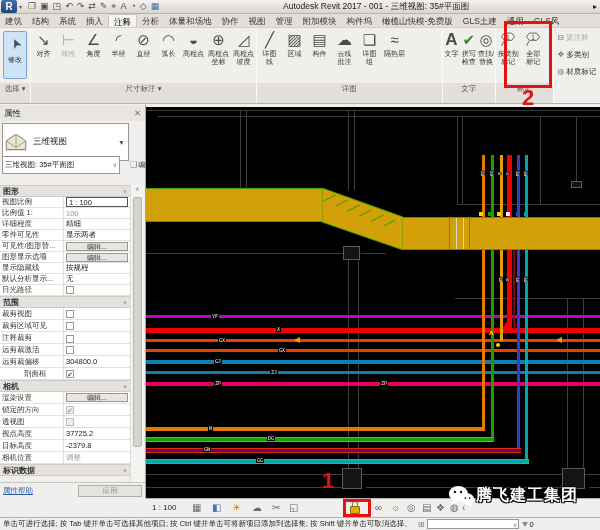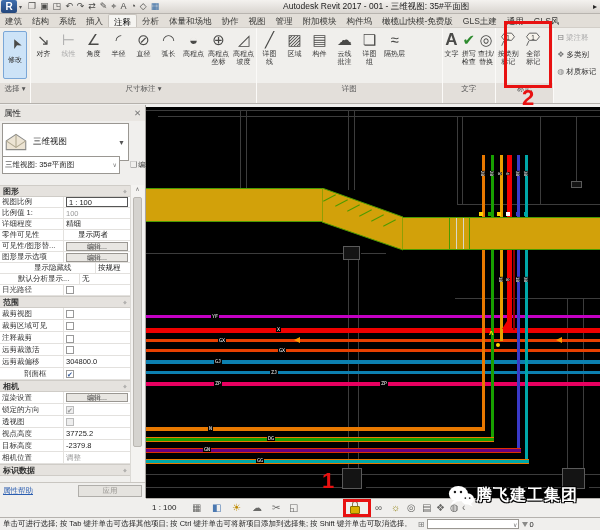--- a/index.html
+++ b/index.html
@@ -348,41 +348,41 @@
           </span>
         </div>
         <div class="prow" style="height: 11px;">
           <span class="pl" style="line-height: 10px;">比例值 1:</span>
           <span class="pv muted">100</span>
         </div>
         <div class="prow" style="height: 11px;">
           <span class="pl" style="line-height: 10px;">详细程度</span>
           <span class="pv">精细</span>
         </div>
-        <div class="prow" style="height: 11px; gap: 12px;">
+        <div class="prow" style="height: 11px;">
           <span class="pl" style="line-height: 10px;">零件可见性</span>
           <span class="pv">显示两者</span>
         </div>
         <div class="prow" style="height: 11px;">
           <span class="pl" style="line-height: 10px;">可见性/图形替...</span>
           <span class="pv">
             <span class="ebtn">编辑...</span>
           </span>
         </div>
         <div class="prow" style="height: 11px;">
           <span class="pl" style="line-height: 10px;">图形显示选项</span>
           <span class="pv">
             <span class="ebtn">编辑...</span>
           </span>
         </div>
-        <div class="prow" style="height: 11px; padding-left: 32px;">
+        <div class="prow" style="height: 11px;">
           <span class="pl" style="line-height: 10px;">显示隐藏线</span>
           <span class="pv">按规程</span>
         </div>
-        <div class="prow" style="height: 11px; padding-left: 16px;">
+        <div class="prow" style="height: 11px;">
           <span class="pl" style="line-height: 10px;">默认分析显示...</span>
           <span class="pv">无</span>
         </div>
         <div class="prow" style="height: 11px;">
           <span class="pl" style="line-height: 10px;">日光路径</span>
           <span class="pv">
             <span class="cb"></span>
           </span>
         </div>
         <div class="sechdr">

